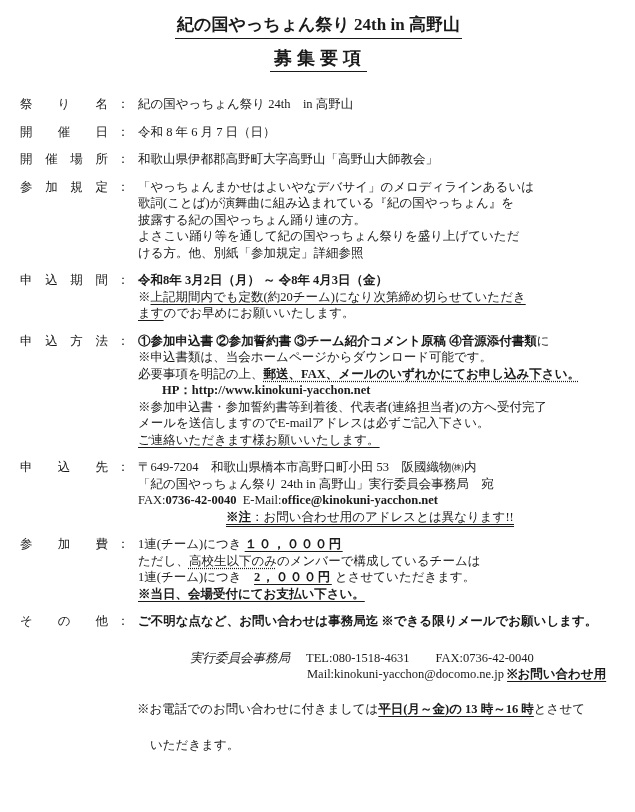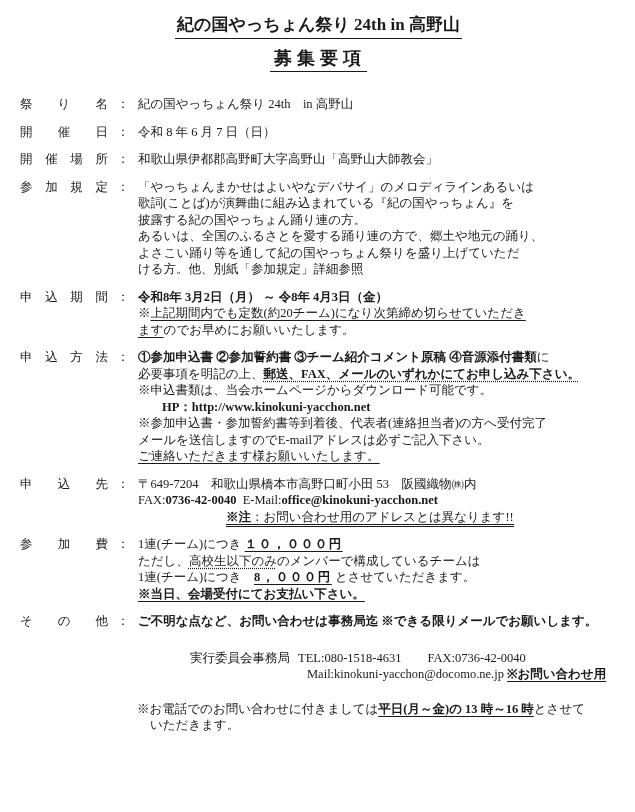--- a/index.html
+++ b/index.html
@@ -38,25 +38,25 @@
   .u2 { border-bottom:3px double #1a1a1a; padding-bottom:0px; }
   .udot { text-decoration:underline dotted; text-underline-offset:3px; }
   .price { letter-spacing:1.5px;text-align:center; }
 
   .indent-hp { padding-left:24px; }
   .indent-note { padding-left:88px; }
 
   
   .office { margin:20px 0 18px 170px; }
   .office-row { display:flex; }
-  .office-name { margin-right:8px; }
+  .office-name { margin-right:16px;font-style:italic; }
   .office-gap { width:26px; }
   .office-row2 { padding-left:117px; }
   .phone-note { margin-left:117px; }
-  .phone-note-cont { padding-left:13px; }
+  .phone-note-cont { padding-left:13px;margin-top:20px; }
 </style>
 </head>
 <body>
 
 <div class="page">
 
   <div class="titlewrap">
     <span class="doc-title">紀の国やっちょん祭り 24th in 高野山</span>
     <div class="doc-subtitle-line">
       <span class="doc-subtitle">募集要項</span>
@@ -105,21 +105,20 @@
         <span>参</span>
         <span>加</span>
         <span>規</span>
         <span>定</span>
       </span>
     <span class="colon">：</span>
     <div class="content">
       <div class="line">「やっちょんまかせはよいやなデバサイ」のメロディラインあるいは</div>
       <div class="line">歌詞(ことば)が演舞曲に組み込まれている『紀の国やっちょん』を</div>
       <div class="line">披露する紀の国やっちょん踊り連の方。</div>
-      <div class="line">あるいは、全国のふるさとを愛する踊り連の方で、郷土や地元の踊り、</div>
       <div class="line">よさこい踊り等を通して紀の国やっちょん祭りを盛り上げていただ</div>
       <div class="line">ける方。他、別紙「参加規定」詳細参照</div>
     </div>
   </div>
 
   <div class="row">
     <span class="label">
         <span>申</span>
         <span>込</span>
         <span>期</span>
@@ -142,40 +141,41 @@
         <span>申</span>
         <span>込</span>
         <span>方</span>
         <span>法</span>
       </span>
     <span class="colon">：</span>
     <div class="content">
       <div class="line">
         <span class="b">①参加申込書 ②参加誓約書 ③チーム紹介コメント原稿 ④音源添付書類</span><span>に</span>
       </div>
+      <div class="line">※申込書類は、当会ホームページからダウンロード可能です。</div>
       <div class="line">
         <span>必要事項を明記の上、</span><span class="b udot">郵送、FAX、メールのいずれかにてお申し込み下さい。</span>
       </div>
-      <div class="line">※申込書類は、当会ホームページからダウンロード可能です。</div>
       <div class="line indent-hp"><span class="b">HP：http://www.kinokuni-yacchon.net</span></div>
       <div class="line">※参加申込書・参加誓約書等到着後、代表者(連絡担当者)の方へ受付完了</div>
       <div class="line">メールを送信しますのでE-mailアドレスは必ずご記入下さい。</div>
       <div class="line"><span class="u">ご連絡いただきます様お願いいたします。</span></div>
     </div>
   </div>
 
   <div class="row">
     <span class="label">
         <span>申</span>
         <span>込</span>
         <span>先</span>
       </span>
     <span class="colon">：</span>
     <div class="content">
       <div class="line">〒649-7204　和歌山県橋本市高野口町小田 53　阪國織物㈱内</div>
+      <div class="line">「紀の国やっちょん祭り 24th in 高野山」実行委員会事務局　宛</div>
       <div class="line">
         <span>FAX:</span><span class="b">0736-42-0040</span>&nbsp;&nbsp;<span>E-Mail:</span><span class="b">office@kinokuni-yacchon.net</span>
       </div>
       <div class="line indent-note">
         <span class="u2"><span class="b">※注</span><span>：お問い合わせ用のアドレスとは異なります!!</span></span>
       </div>
     </div>
   </div>
 
   <div class="row">
@@ -186,21 +186,21 @@
       </span>
     <span class="colon">：</span>
     <div class="content">
       <div class="line">
         <span>1連(チーム)につき </span><span class="b u price">１０，０００円</span>
       </div>
       <div class="line">
         <span>ただし、</span><span class="udot">高校生以下のみ</span><span>のメンバーで構成しているチームは</span>
       </div>
       <div class="line">
-        <span>1連(チーム)につき　</span><span class="b u price">8，０００円</span><span> とさせていただきます。</span>
+        <span>1連(チーム)につき　</span><span class="b u price">2，０００円</span><span> とさせていただきます。</span>
       </div>
       <div class="line"><span class="b u">※当日、会場受付にてお支払い下さい。</span></div>
     </div>
   </div>
 
   <div class="row" style="margin-bottom:6px;">
     <span class="label">
         <span>そ</span>
         <span>の</span>
         <span>他</span>

